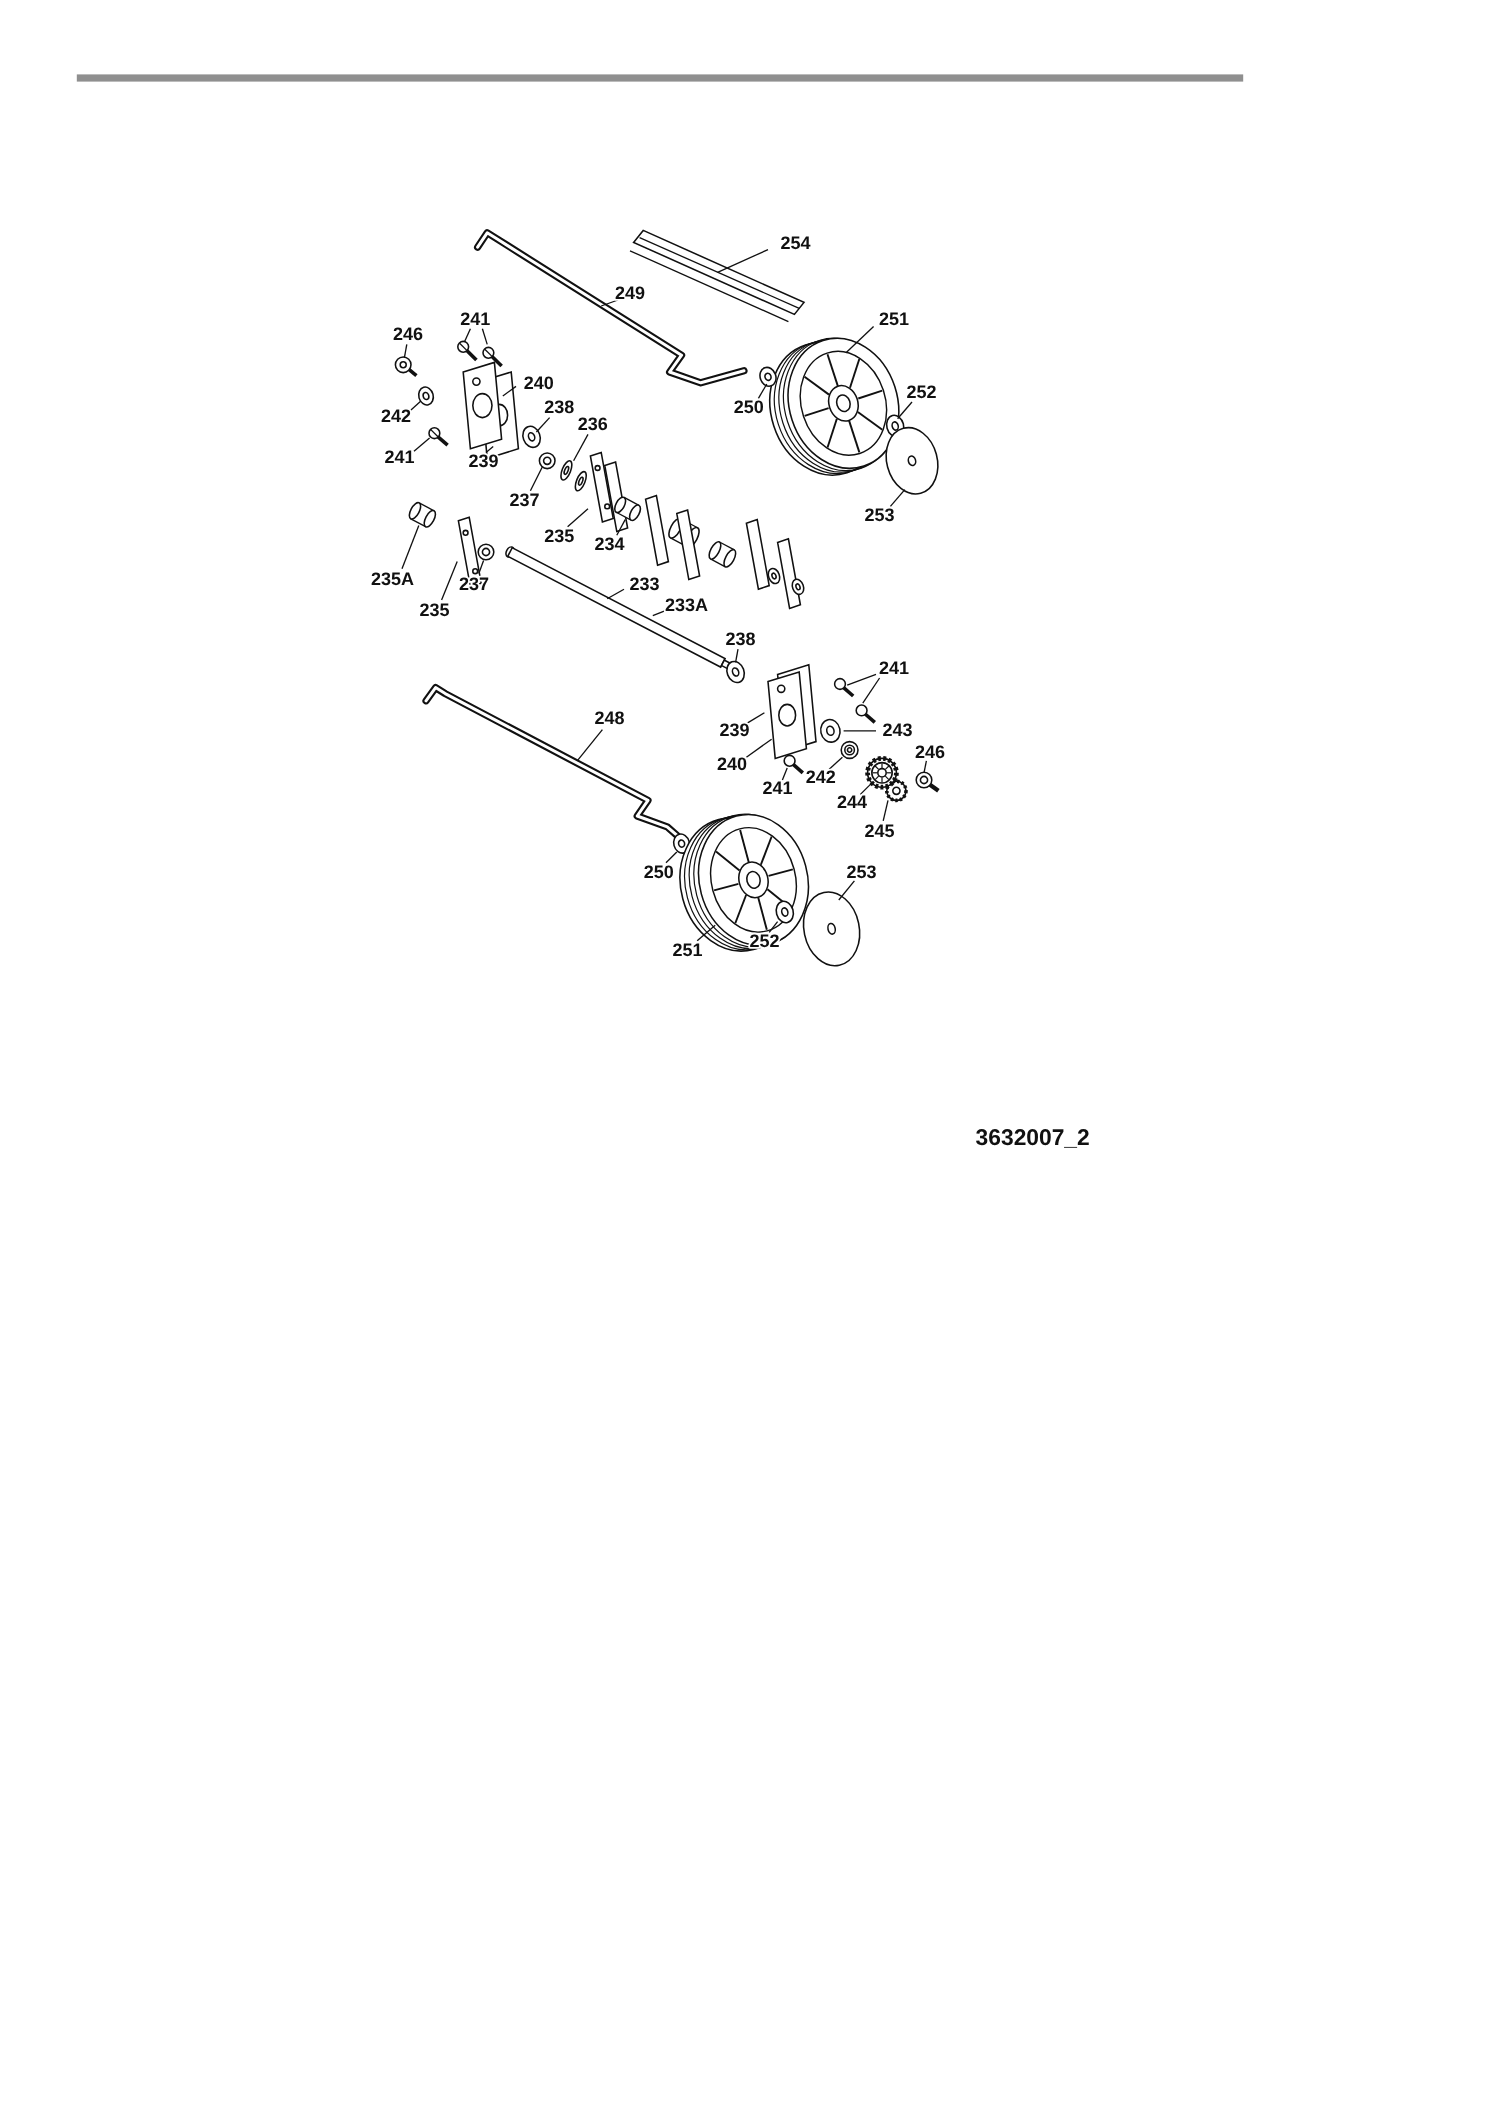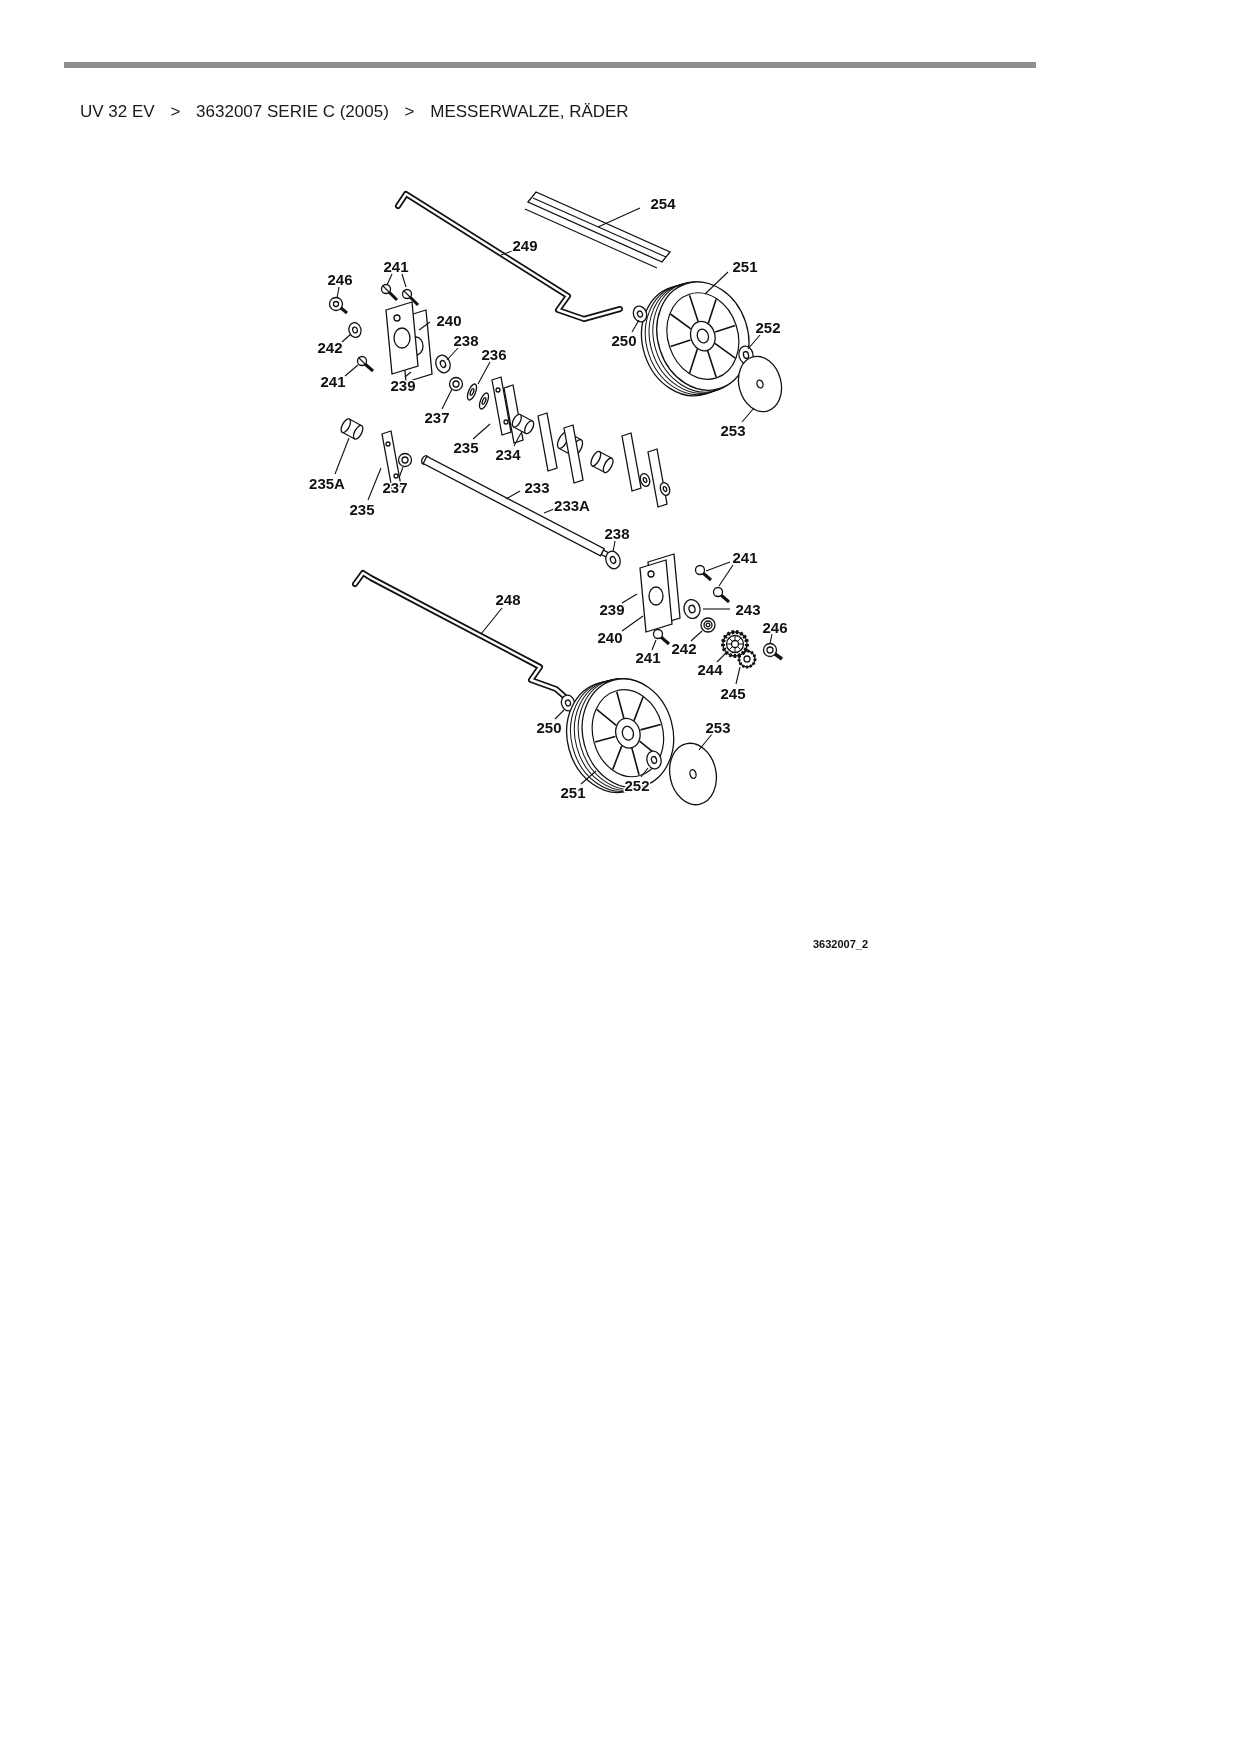--- a/index.html
+++ b/index.html
@@ -33,21 +33,21 @@
     position:absolute;
     left:170px;
     top:122px;
     width:760px;
     height:850px;
   }
   .diagram-id{
     position:absolute;
     left:813px;
     top:938px;
-    font-size:11px;
+    font-size:19px;
     font-weight:bold;
     color:#111;
   }
   
   .wh{fill:#ffffff;stroke:#111;stroke-width:1.3;}
   .ln{stroke:#111;stroke-width:1.1;fill:none;}
   .leader{stroke:#111;stroke-width:1.1;}
   .part-label{
     font-family:"Liberation Sans",sans-serif;
     font-weight:bold;
@@ -61,27 +61,20 @@
     stroke-linejoin:round;
   }
 </style>
 </head>
 <body>
 
 <div class="page">
 
   <div class="top-rule"></div>
 
-  <div class="breadcrumb">
-    <span>UV 32 EV</span>
-    <span class="sep">&gt;</span>
-    <span>3632007 SERIE C (2005)</span>
-    <span class="sep">&gt;</span>
-    <span>MESSERWALZE, RÄDER</span>
-  </div>
 
   <div class="diagram">
     <svg id="diagram-svg" viewBox="0 0 760 850" width="760" height="850" xmlns="http://www.w3.org/2000/svg">
 
       <defs>
         <g id="wheel-shape">
           <ellipse cx="-12" cy="0" rx="46" ry="56" class="wh" stroke-width="2"></ellipse>
           <ellipse cx="-8" cy="0" rx="46" ry="56" fill="none" stroke="#111" stroke-width="1"></ellipse>
           <ellipse cx="-4" cy="0" rx="46" ry="56" fill="none" stroke="#111" stroke-width="1"></ellipse>
           <ellipse cx="0" cy="0" rx="46" ry="56" fill="none" stroke="#111" stroke-width="1"></ellipse>

